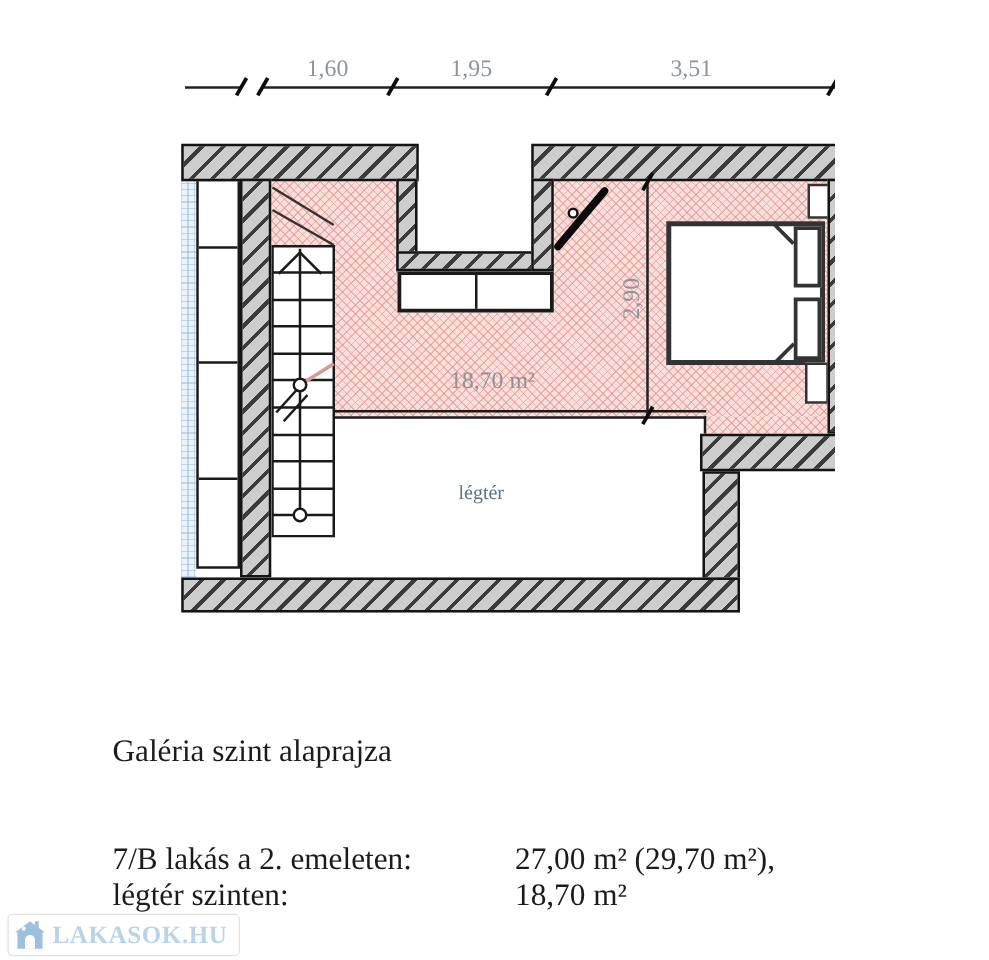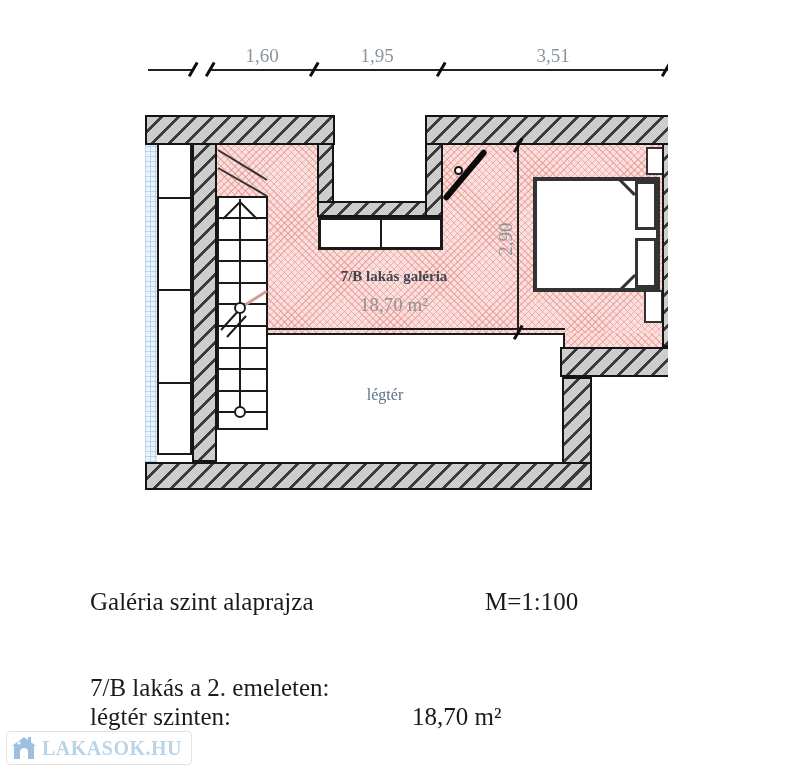--- a/index.html
+++ b/index.html
@@ -136,35 +136,34 @@
   <div class="abs wall" style="left:145px;top:462px;width:447px;height:28px;"></div>
   <div class="abs wall" style="left:192px;top:143px;width:25px;height:319px;"></div>
 
   <div class="abs dash-v" style="left:704px;top:145px;height:285px;"></div>
 
   <div class="abs dimline" style="left:517px;top:145px;width:2px;height:188px;"></div>
   <div class="abs tick" style="left:510px;top:144px;"></div>
   <div class="abs tick" style="left:510px;top:331px;"></div>
   <div class="abs dimtext" style="left:478px;top:228px;width:56px;transform:rotate(-90deg);">2,90</div>
 
-  <div class="abs plantext-bold" style="left:294px;top:268px;width:200px;">7/B lakás galéria</div>
   <div class="abs plantext-area" style="left:294px;top:294px;width:200px;">18,70 m²</div>
   <div class="abs plantext-void" style="left:330px;top:386px;width:110px;">légtér</div>
 
   <div class="abs caption" style="left:90px;top:588px;">Galéria szint alaprajza</div>
 
   <div id="watermark" class="abs">
     <svg width="26" height="26" viewBox="0 0 26 26">
       <rect x="3" y="10" width="20" height="14" fill="#9cc0de"></rect>
       <polygon points="1,11 13,2 25,11" fill="#9cc0de"></polygon>
       <rect x="17" y="2" width="3" height="5" fill="#9cc0de"></rect>
       <path d="M9 24 v-7 a4 4 0 0 1 8 0 v7 z" fill="#ffffff"></path>
       <circle cx="8" cy="8" r="1.6" fill="#ffffff"></circle>
     </svg>
     <span class="wm-text">LAKASOK.HU</span>
   </div>
-  <div class="abs caption" style="left:485px;top:588px;">M=1:100</div>
 
   <div class="abs sumlabel" style="left:90px;top:674px;">7/B lakás a 2. emeleten:</div>
+  <div class="abs sumvalue" style="left:412px;top:674px;">27,00 m² (29,70 m²),</div>
   <div class="abs sumlabel" style="left:90px;top:703px;">légtér szinten:</div>
   <div class="abs sumvalue" style="left:412px;top:703px;">18,70 m²</div>
 
 </div>
 
 </body></html>

